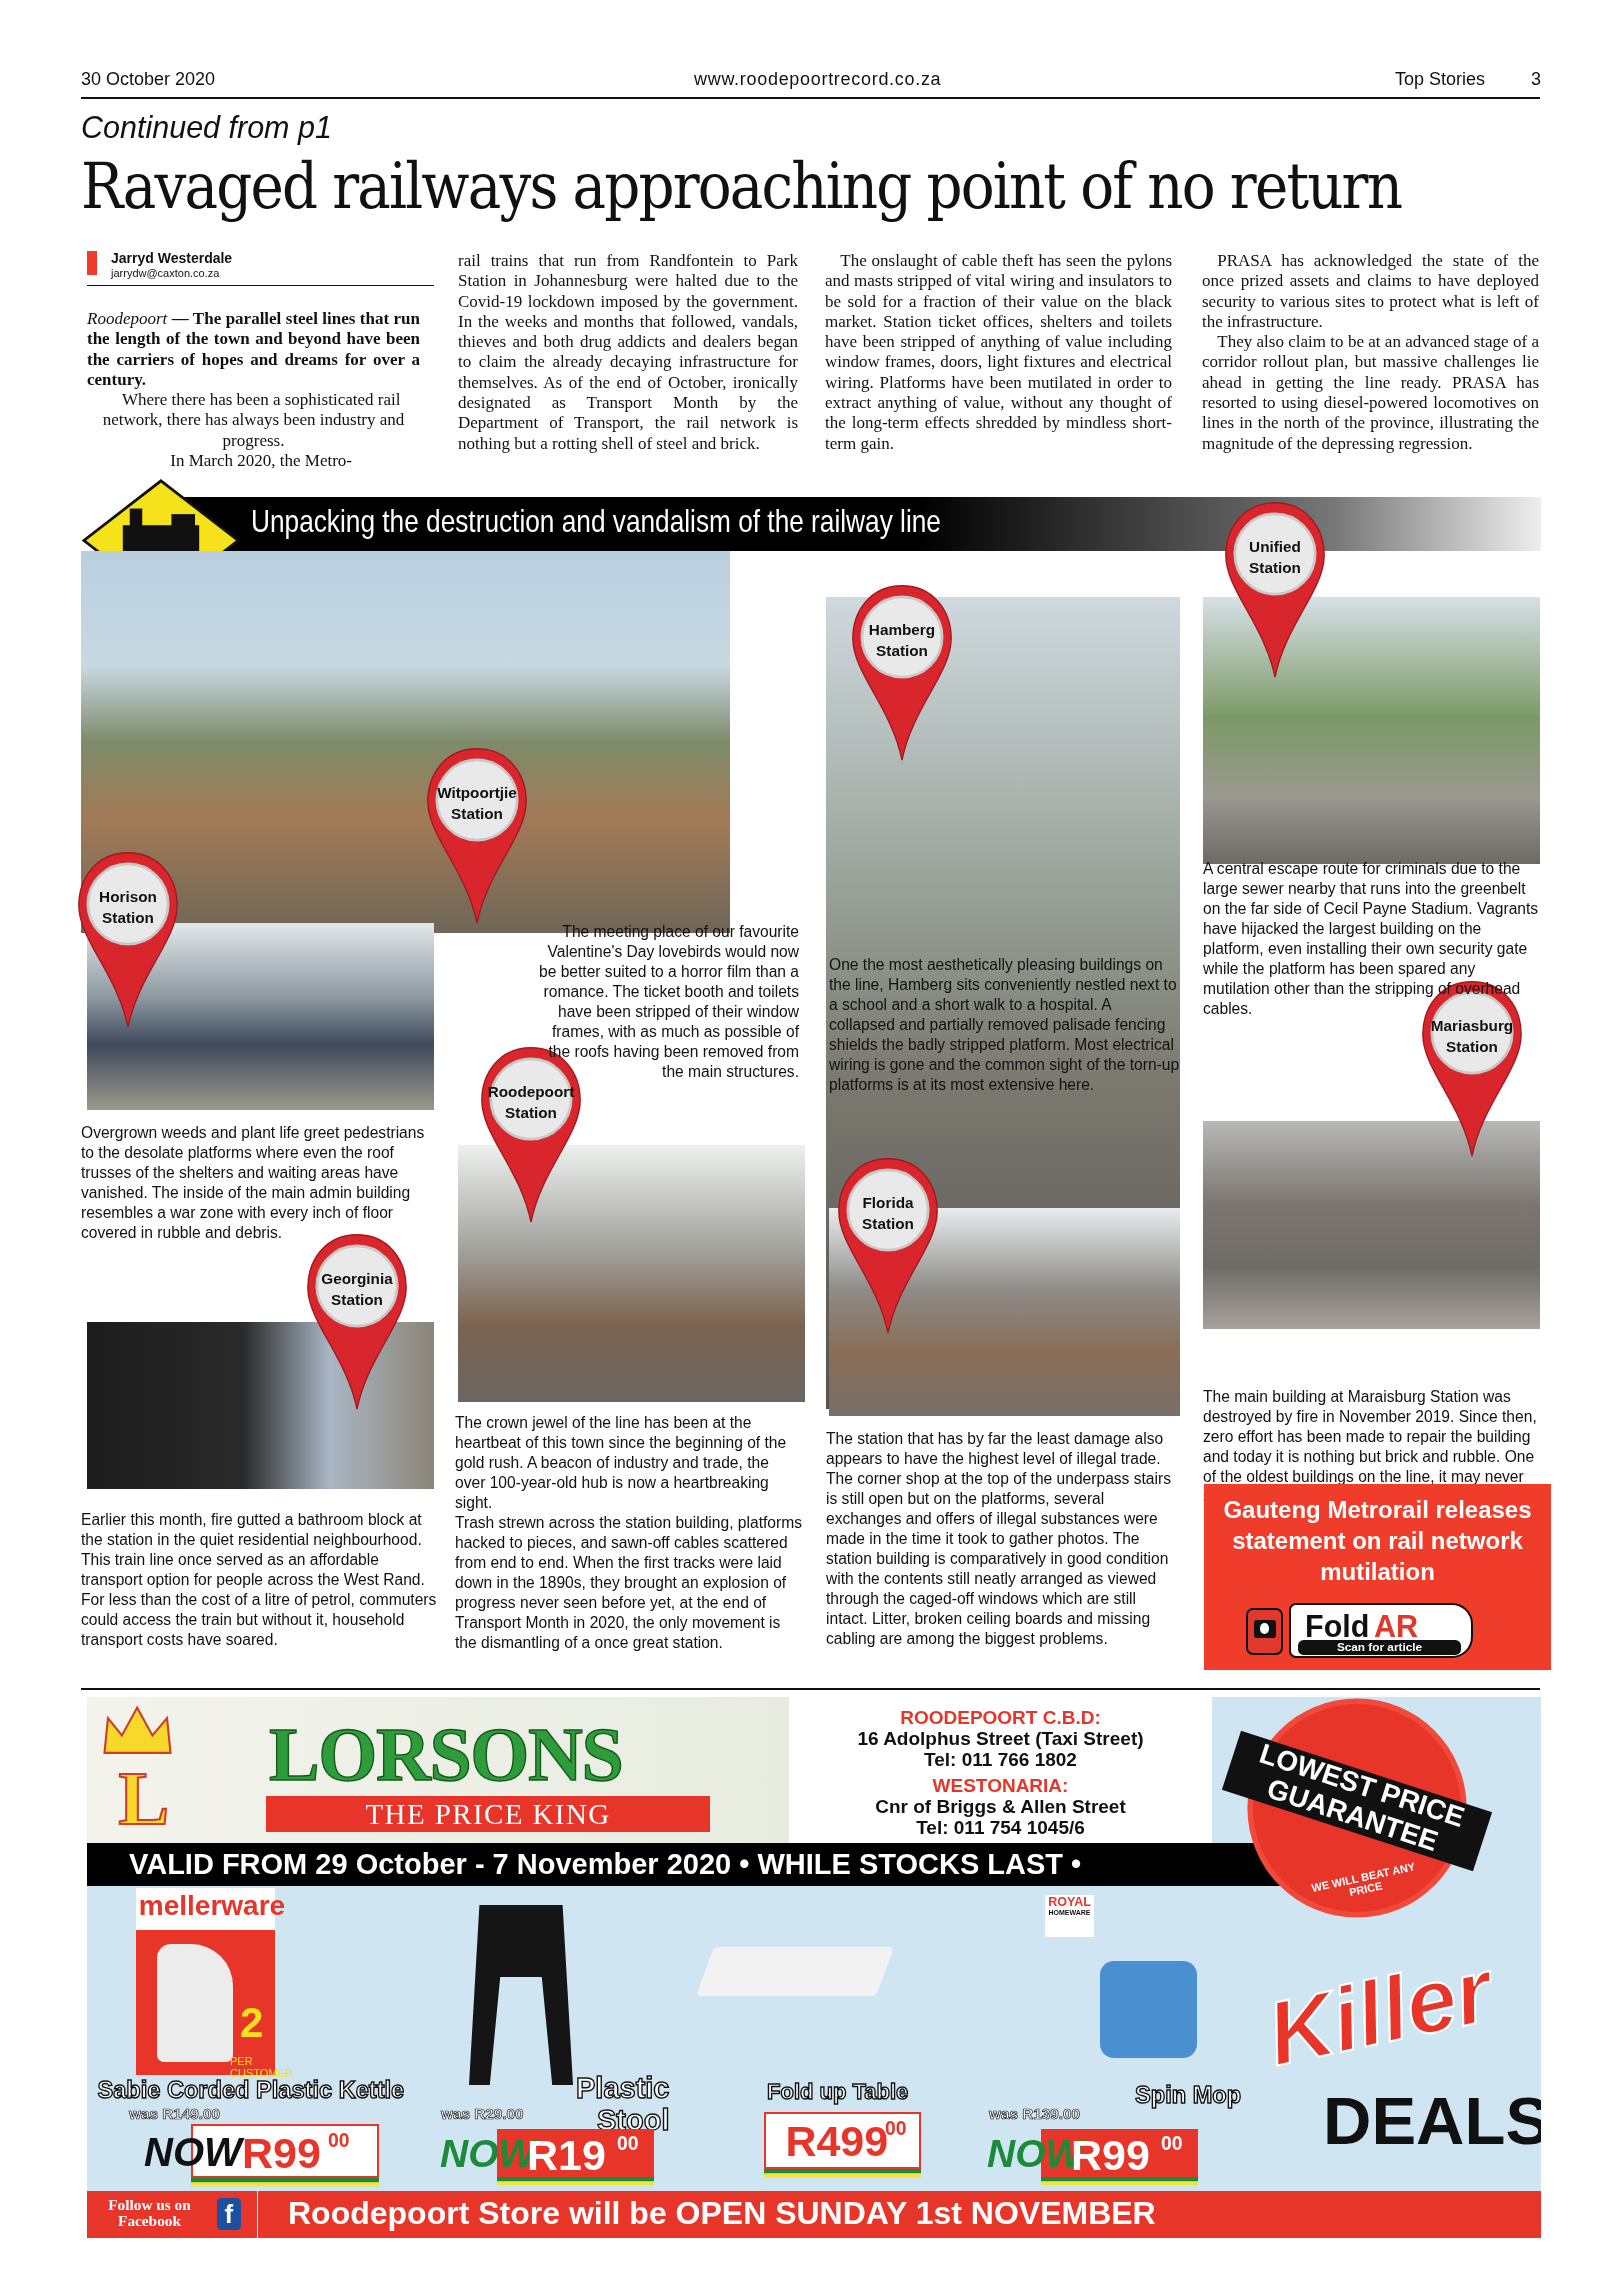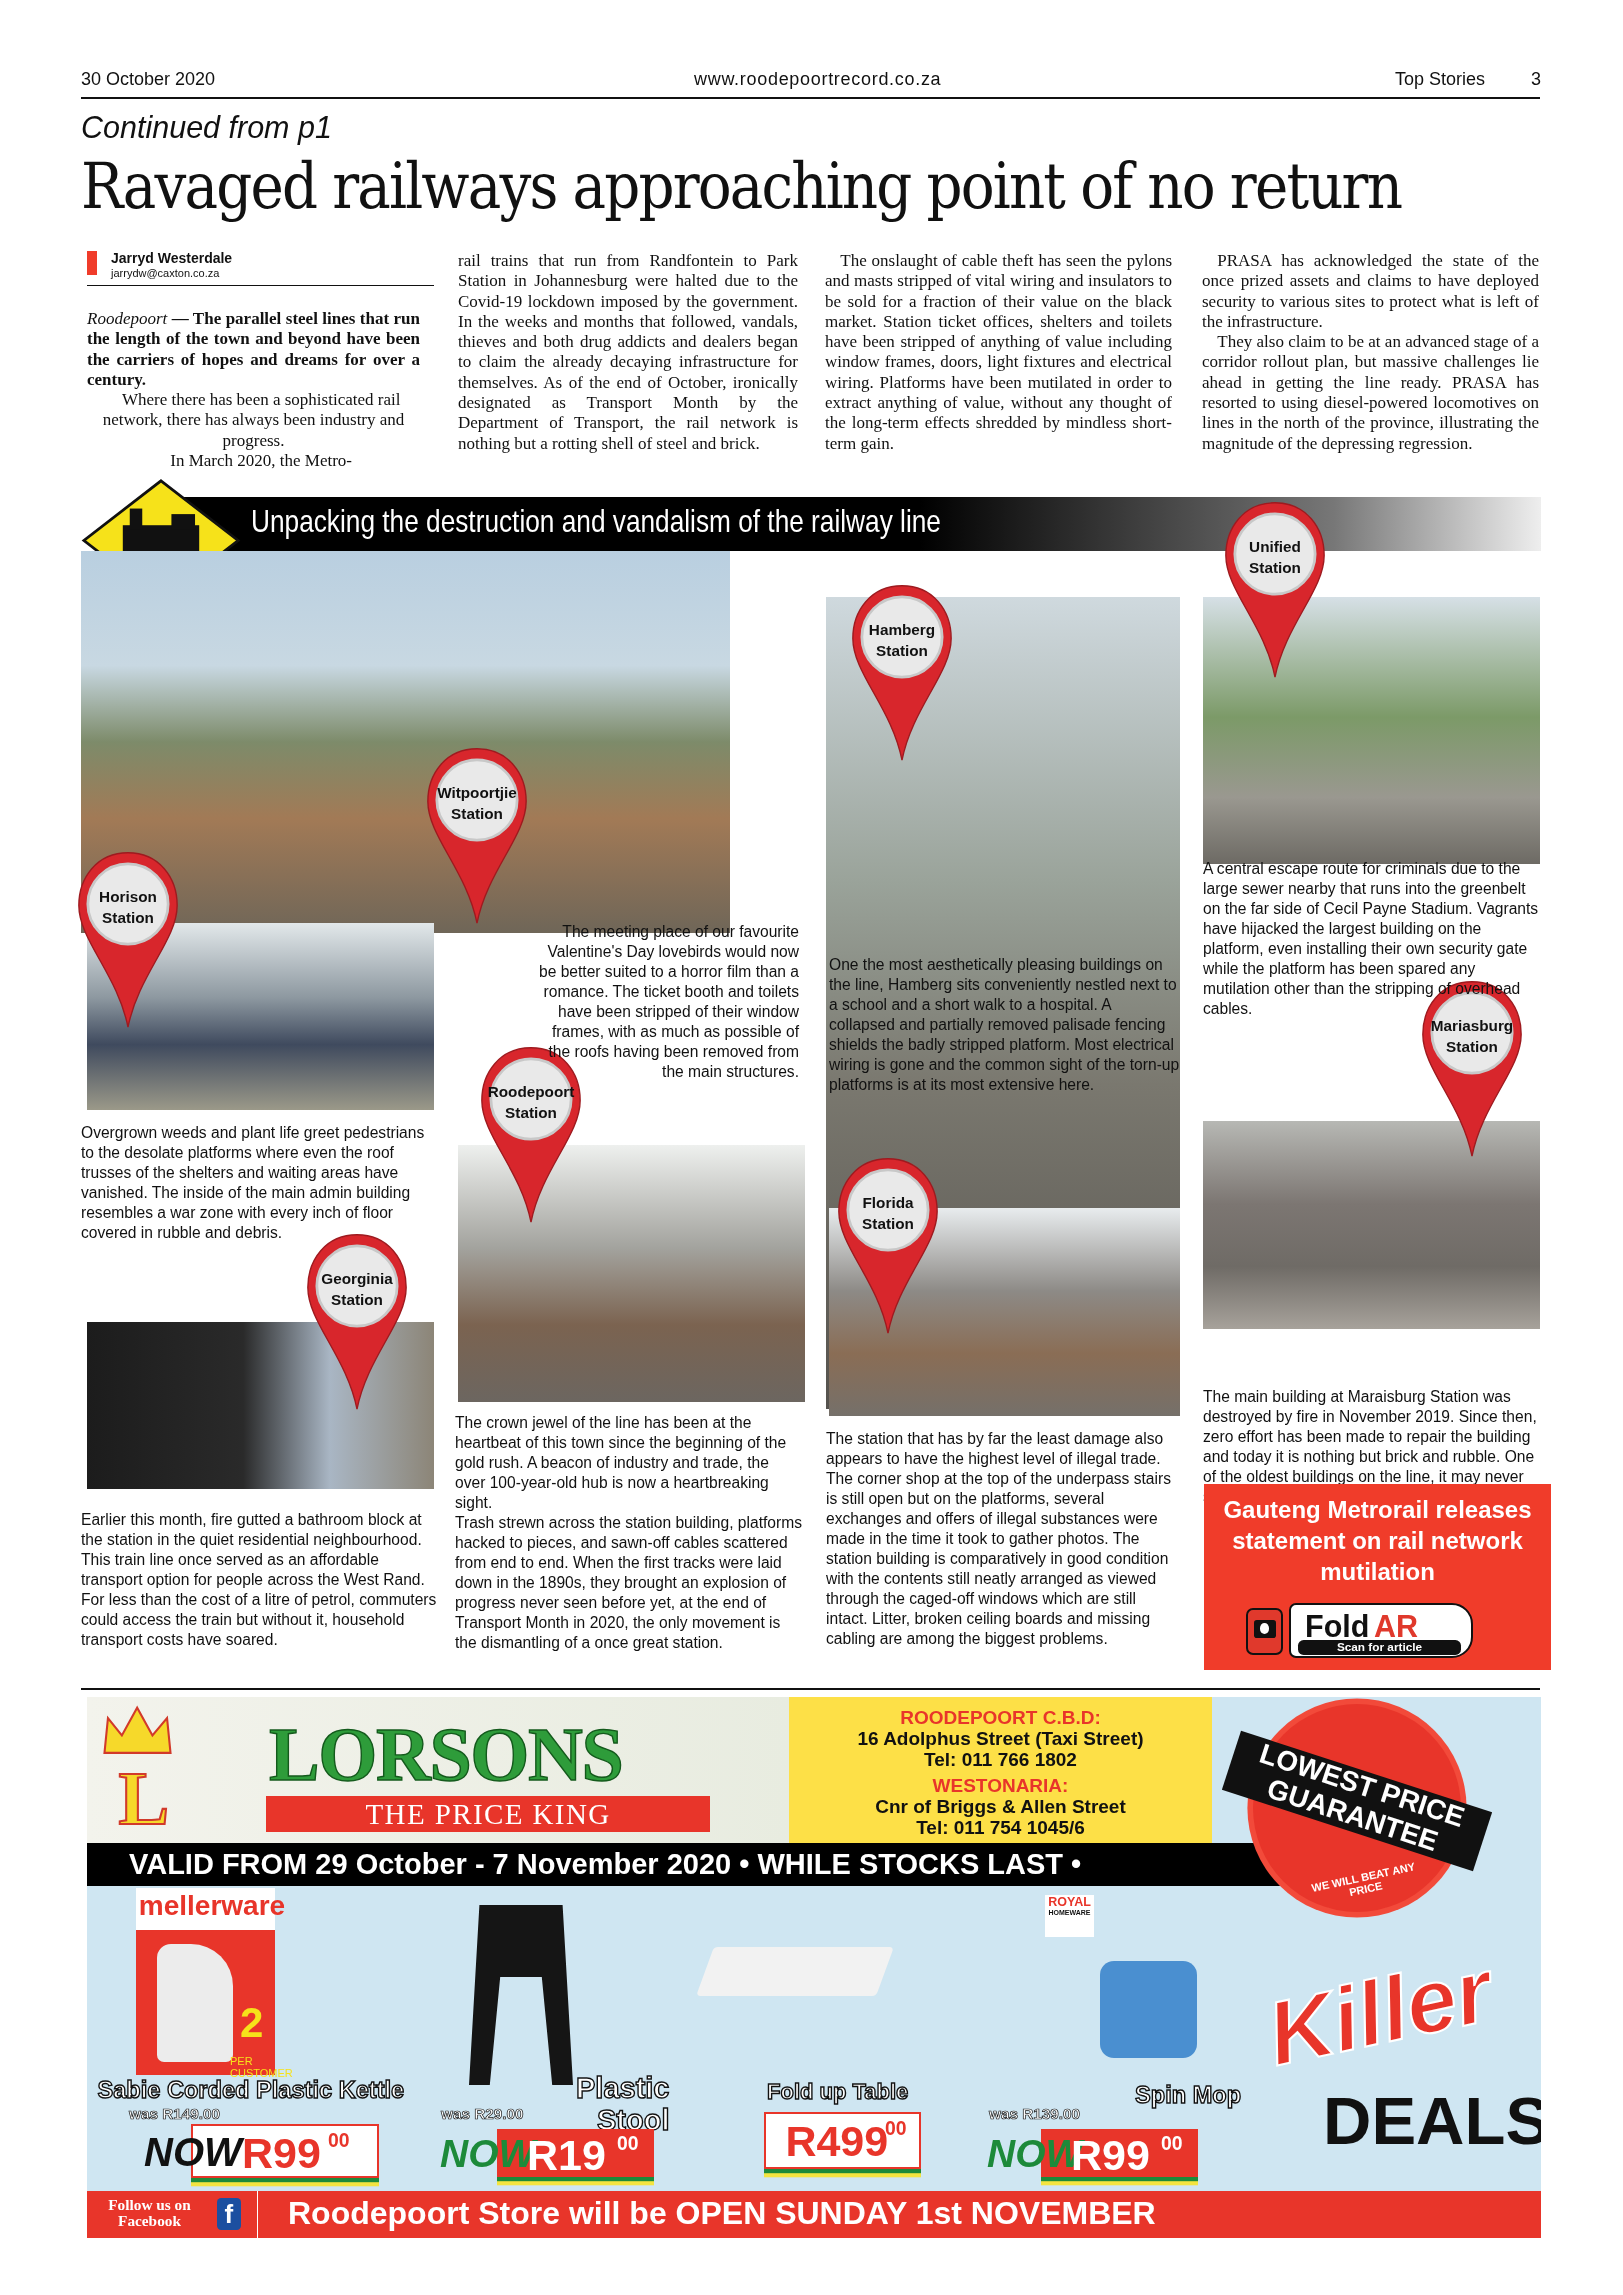--- a/index.html
+++ b/index.html
@@ -174,21 +174,21 @@
   <div style="position:absolute;left:0;top:0;width:702px;height:146px;background:linear-gradient(90deg,#f3f3ec,#e8ece0);">
     <div style="position:absolute;left:14px;top:7px;width:73px;height:132px;">
       <svg width="73" height="56" viewBox="0 0 105 80">
           <path d="M5 70 L10 20 L30 45 L52 5 L74 45 L95 20 L100 70Z" fill="#f6d92a" stroke="#d23a2a" stroke-width="3"></path>
         </svg>
       <div style="position:absolute;left:17.4px;top:56px;font-family:'Liberation Serif',serif;font-weight:bold;font-size:76px;line-height:76px;color:#f6d92a;-webkit-text-stroke:2.1px #d23a2a;">L</div>
     </div>
     <div style="position:absolute;left:182px;top:19.4px;font-family:'Liberation Serif',serif;font-weight:bold;font-size:76px;line-height:76px;color:#2e9c3a;-webkit-text-stroke:1.4px #145a1c;letter-spacing:-1.4px;">LORSONS</div>
     <div style="position:absolute;left:179px;top:99px;width:444px;height:36px;background:#e8352a;color:#fff;font-family:'Liberation Serif',serif;font-size:29px;text-align:center;line-height:36px;letter-spacing:1.4px;">THE PRICE KING</div>
   </div>
-  <div style="position:absolute;left:702px;top:0;width:423px;height:146px;background:#fde047;text-align:center;font-weight:bold;font-size:19px;line-height:21px;">
+  <div style="position:absolute;left:702px;top:0;width:423px;height:146px;background:#ffffff;text-align:center;font-weight:bold;font-size:19px;line-height:21px;">
     <div style="margin-top:9.7px;color:#e8352a;">ROODEPOORT C.B.D:</div>
     <div>16 Adolphus Street  (Taxi Street)</div>
     <div>Tel: 011 766 1802</div>
     <div style="margin-top:5.6px;color:#e8352a;">WESTONARIA:</div>
     <div>Cnr of Briggs &amp; Allen Street</div>
     <div>Tel: 011 754 1045/6</div>
   </div>
   <div style="position:absolute;left:0;top:146px;width:1222px;height:43px;background:#000;color:#fff;font-weight:bold;font-size:29px;line-height:43px;padding-left:42px;box-sizing:border-box;white-space:nowrap;">VALID FROM 29 October - 7 November 2020 • WHILE STOCKS LAST •</div>
 
   <div style="position:absolute;left:1166px;top:7px;width:208px;height:208px;border-radius:50%;background:#e8352a;box-shadow:0 0 0 5.6px #f24a3a;">

